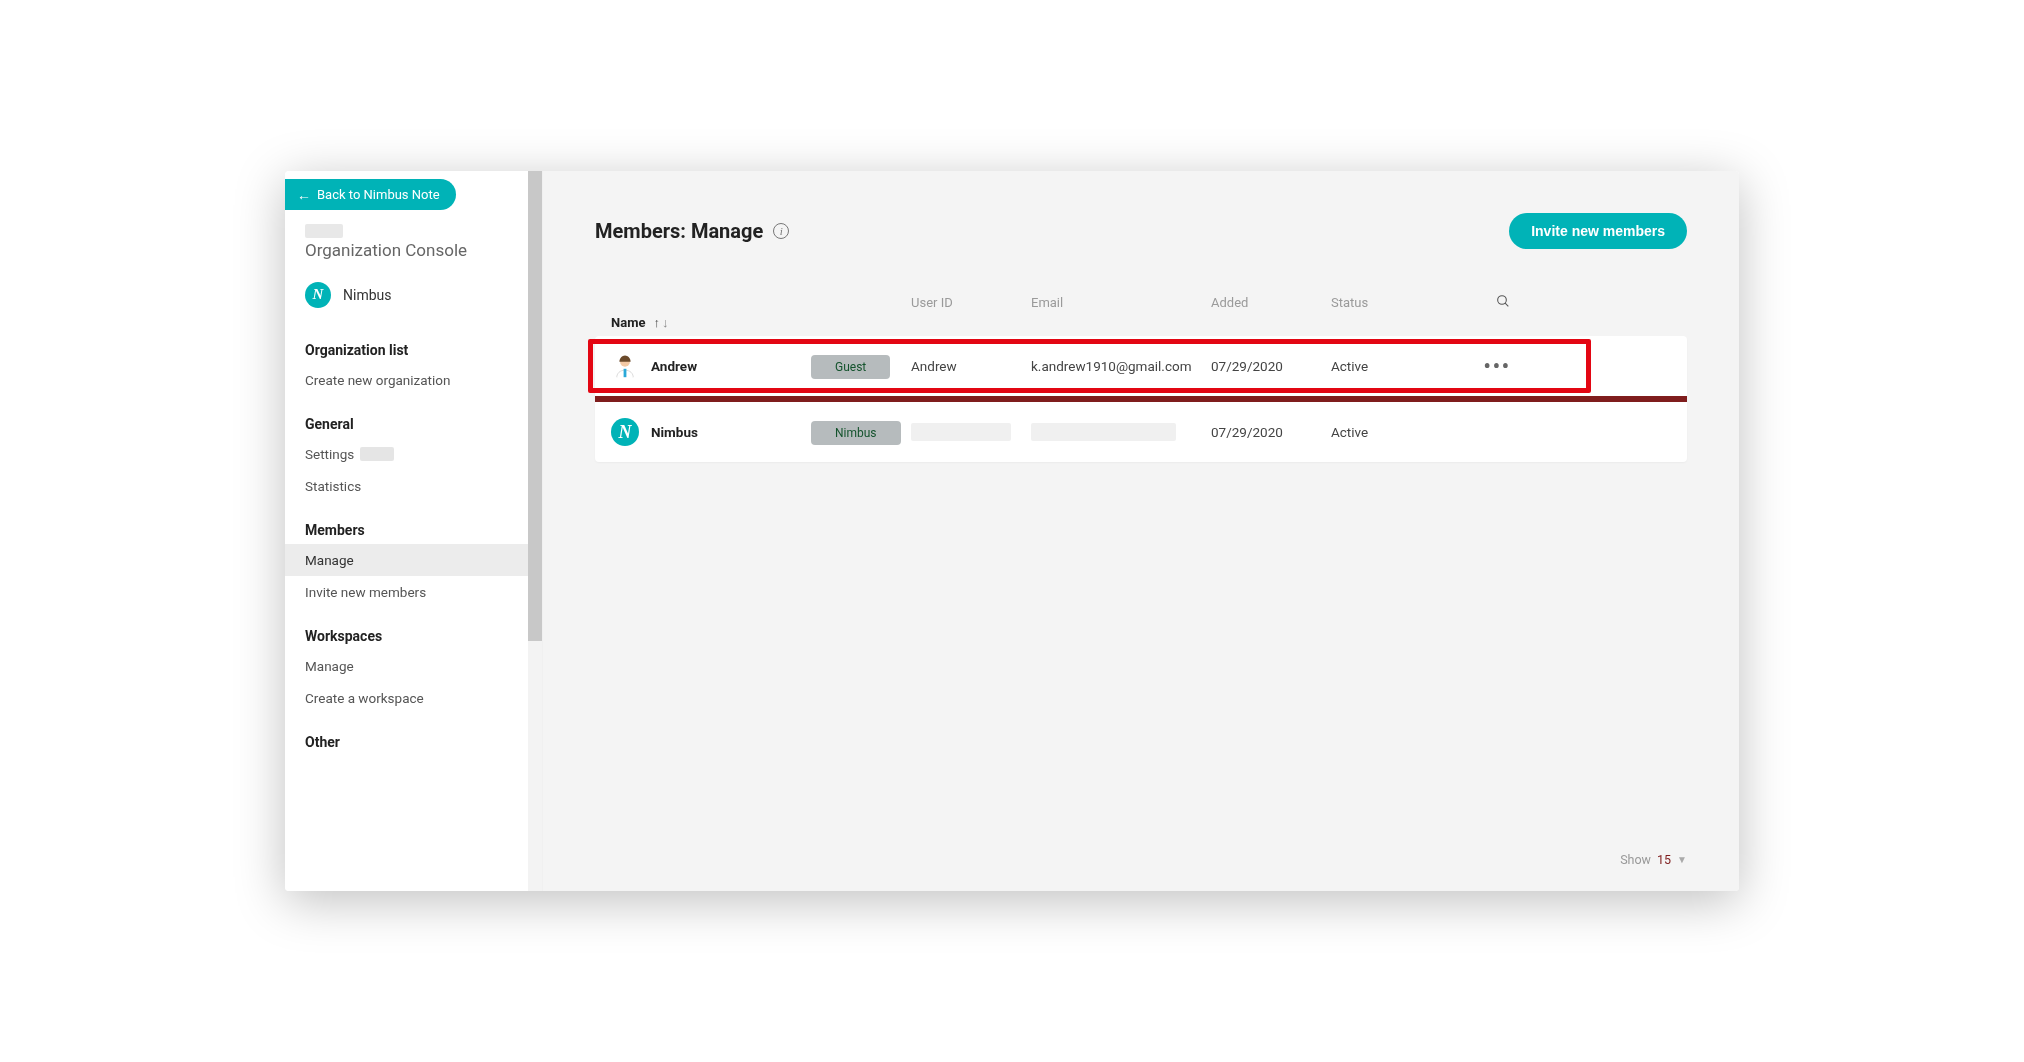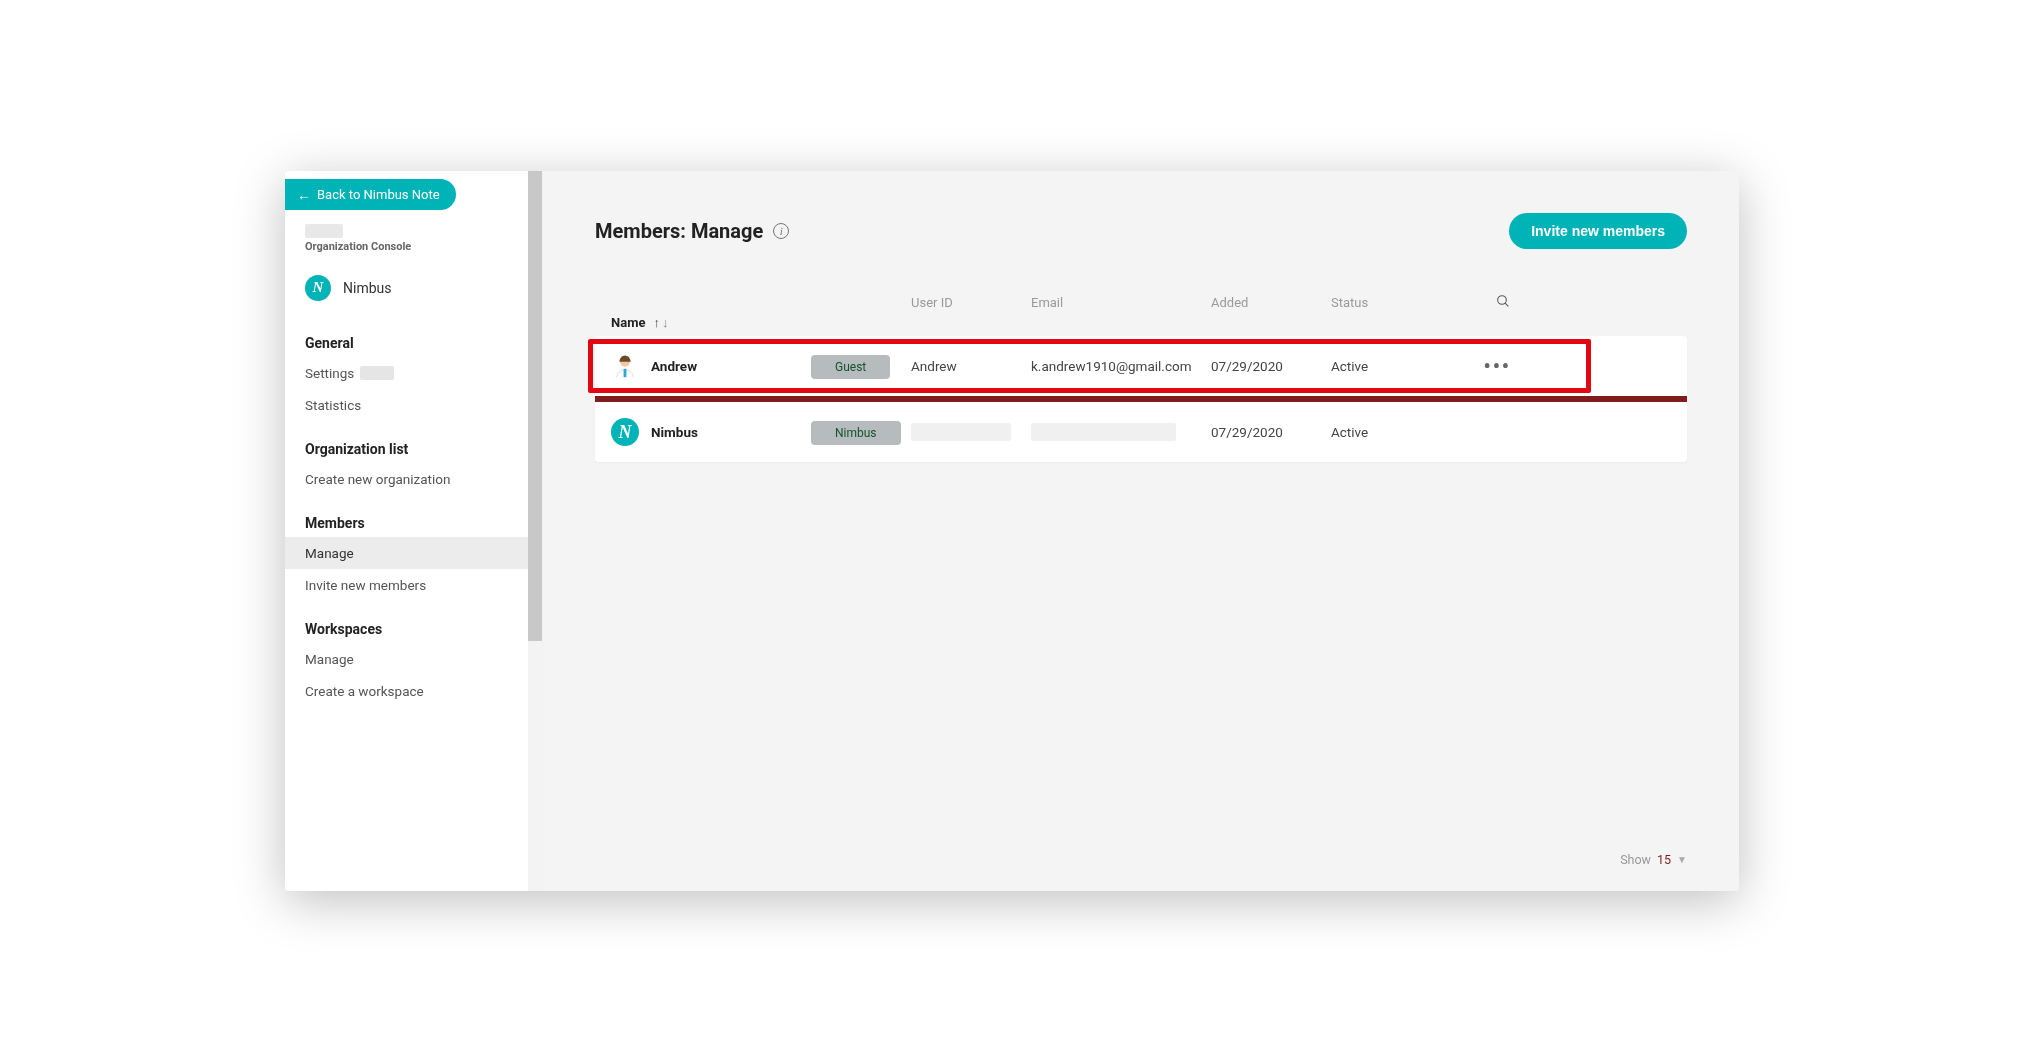--- a/index.html
+++ b/index.html
@@ -55,21 +55,21 @@
     background:#e8e8e8;
     border-radius:2px;
     height:14px;
   }
   .org-row {
     padding: 6px 20px 2px 20px;
   }
   .org-row .redact { width:38px; }
   .org-label {
     padding: 0 20px 12px 20px;
-    color:#666; font-size:11px;font-weight:bold;
+    color:#666; font-size:17px;
   }
   .org-selected {
     display:flex; align-items:center; gap:12px;
     padding: 10px 20px 14px 20px;
   }
   .nimbus-badge {
     width:26px; height:26px; border-radius:50%;
     background:#00b3b7; color:#fff;
     display:flex; align-items:center; justify-content:center;
     font-weight:700; font-style:italic; font-size:15px;
@@ -216,46 +216,49 @@
       <div class="org-label">Organization Console</div>
 
       <div class="org-selected">
         <div class="nimbus-badge">
             <span>N</span>
           </div>
         <span class="name">Nimbus</span>
       </div>
 
       <div class="nav-section">
+        <div class="nav-heading">Organization list</div>
+        <div class="nav-item">Create new organization</div>
+      </div>
+
+      <div class="nav-section">
         <div class="nav-heading">General</div>
         <div class="nav-item">
           <span>Settings</span>
           <span class="redact-inline"></span>
         </div>
         <div class="nav-item">Statistics</div>
       </div>
 
       <div class="nav-section">
-        <div class="nav-heading">Organization list</div>
-        <div class="nav-item">Create new organization</div>
-      </div>
-
-      <div class="nav-section">
         <div class="nav-heading">Members</div>
         <div class="nav-item active">Manage</div>
         <div class="nav-item">Invite new members</div>
       </div>
 
       <div class="nav-section">
         <div class="nav-heading">Workspaces</div>
         <div class="nav-item">Manage</div>
         <div class="nav-item">Create a workspace</div>
       </div>
 
 
+      <div class="nav-section">
+        <div class="nav-heading">Other</div>
+      </div>
     </div>
 
     <div class="side-scrollbar">
       <div class="track"></div>
       <div class="thumb"></div>
     </div>
   </aside>
 
   <main class="main">
 

